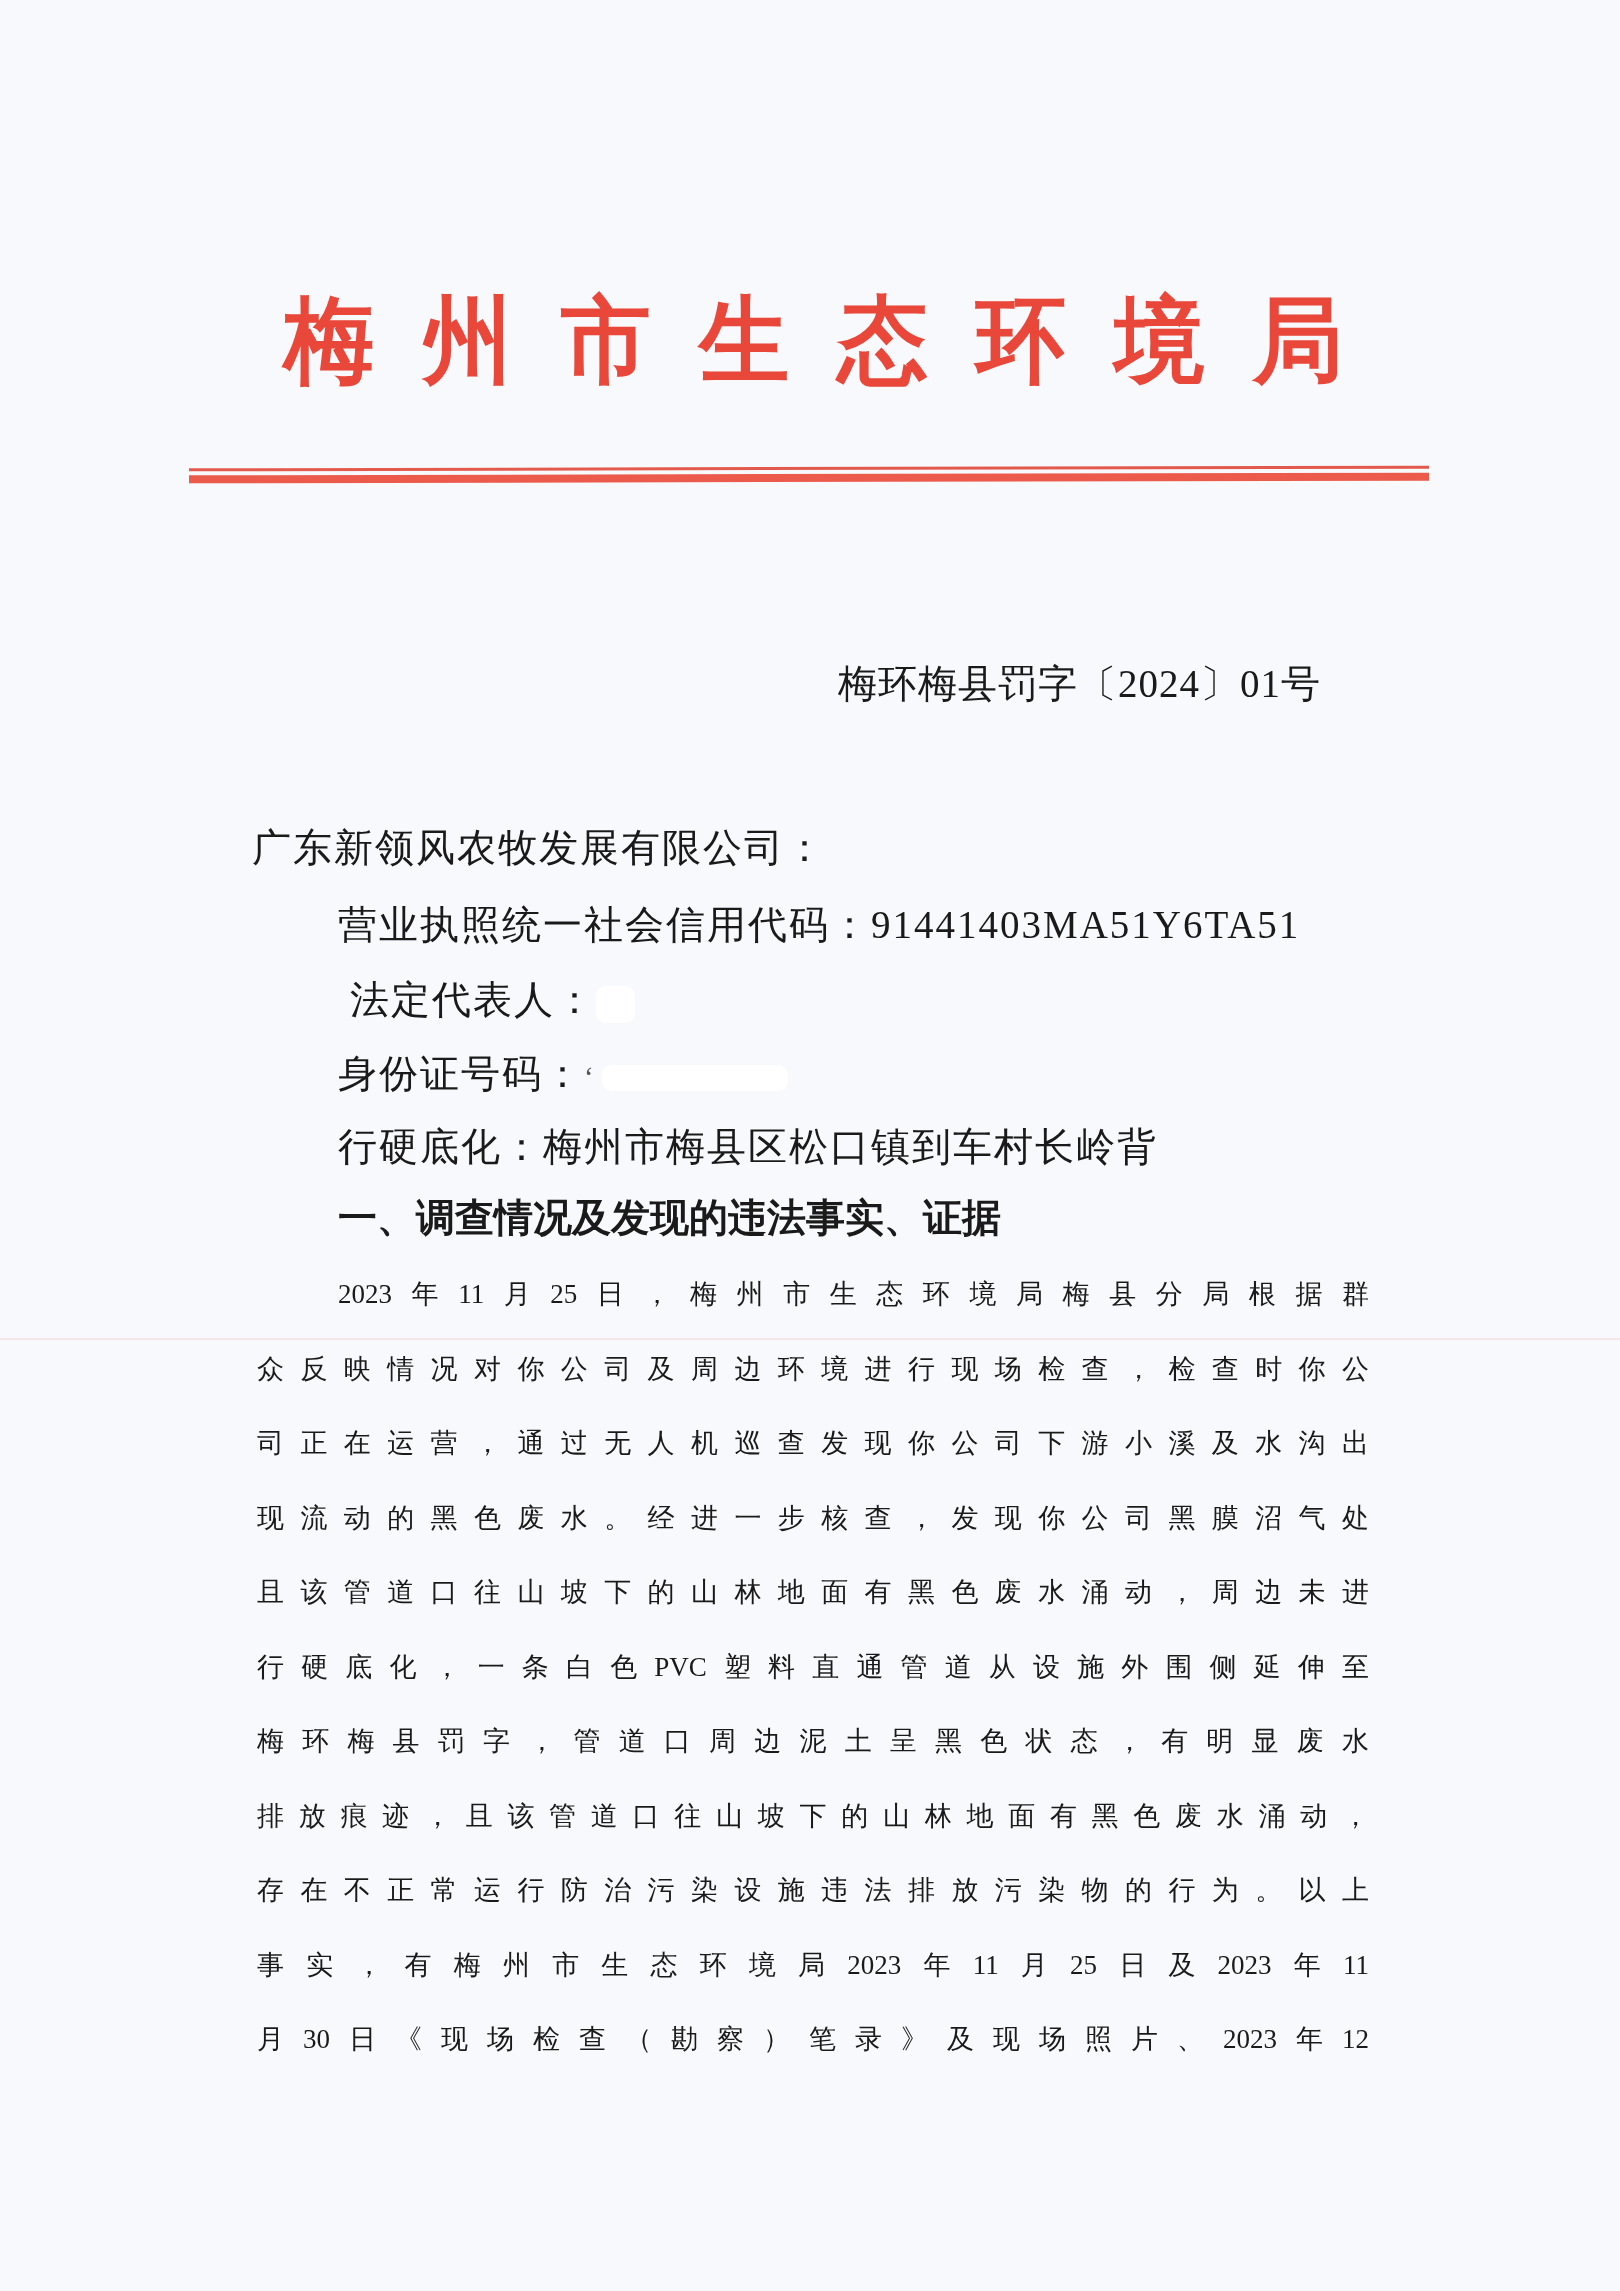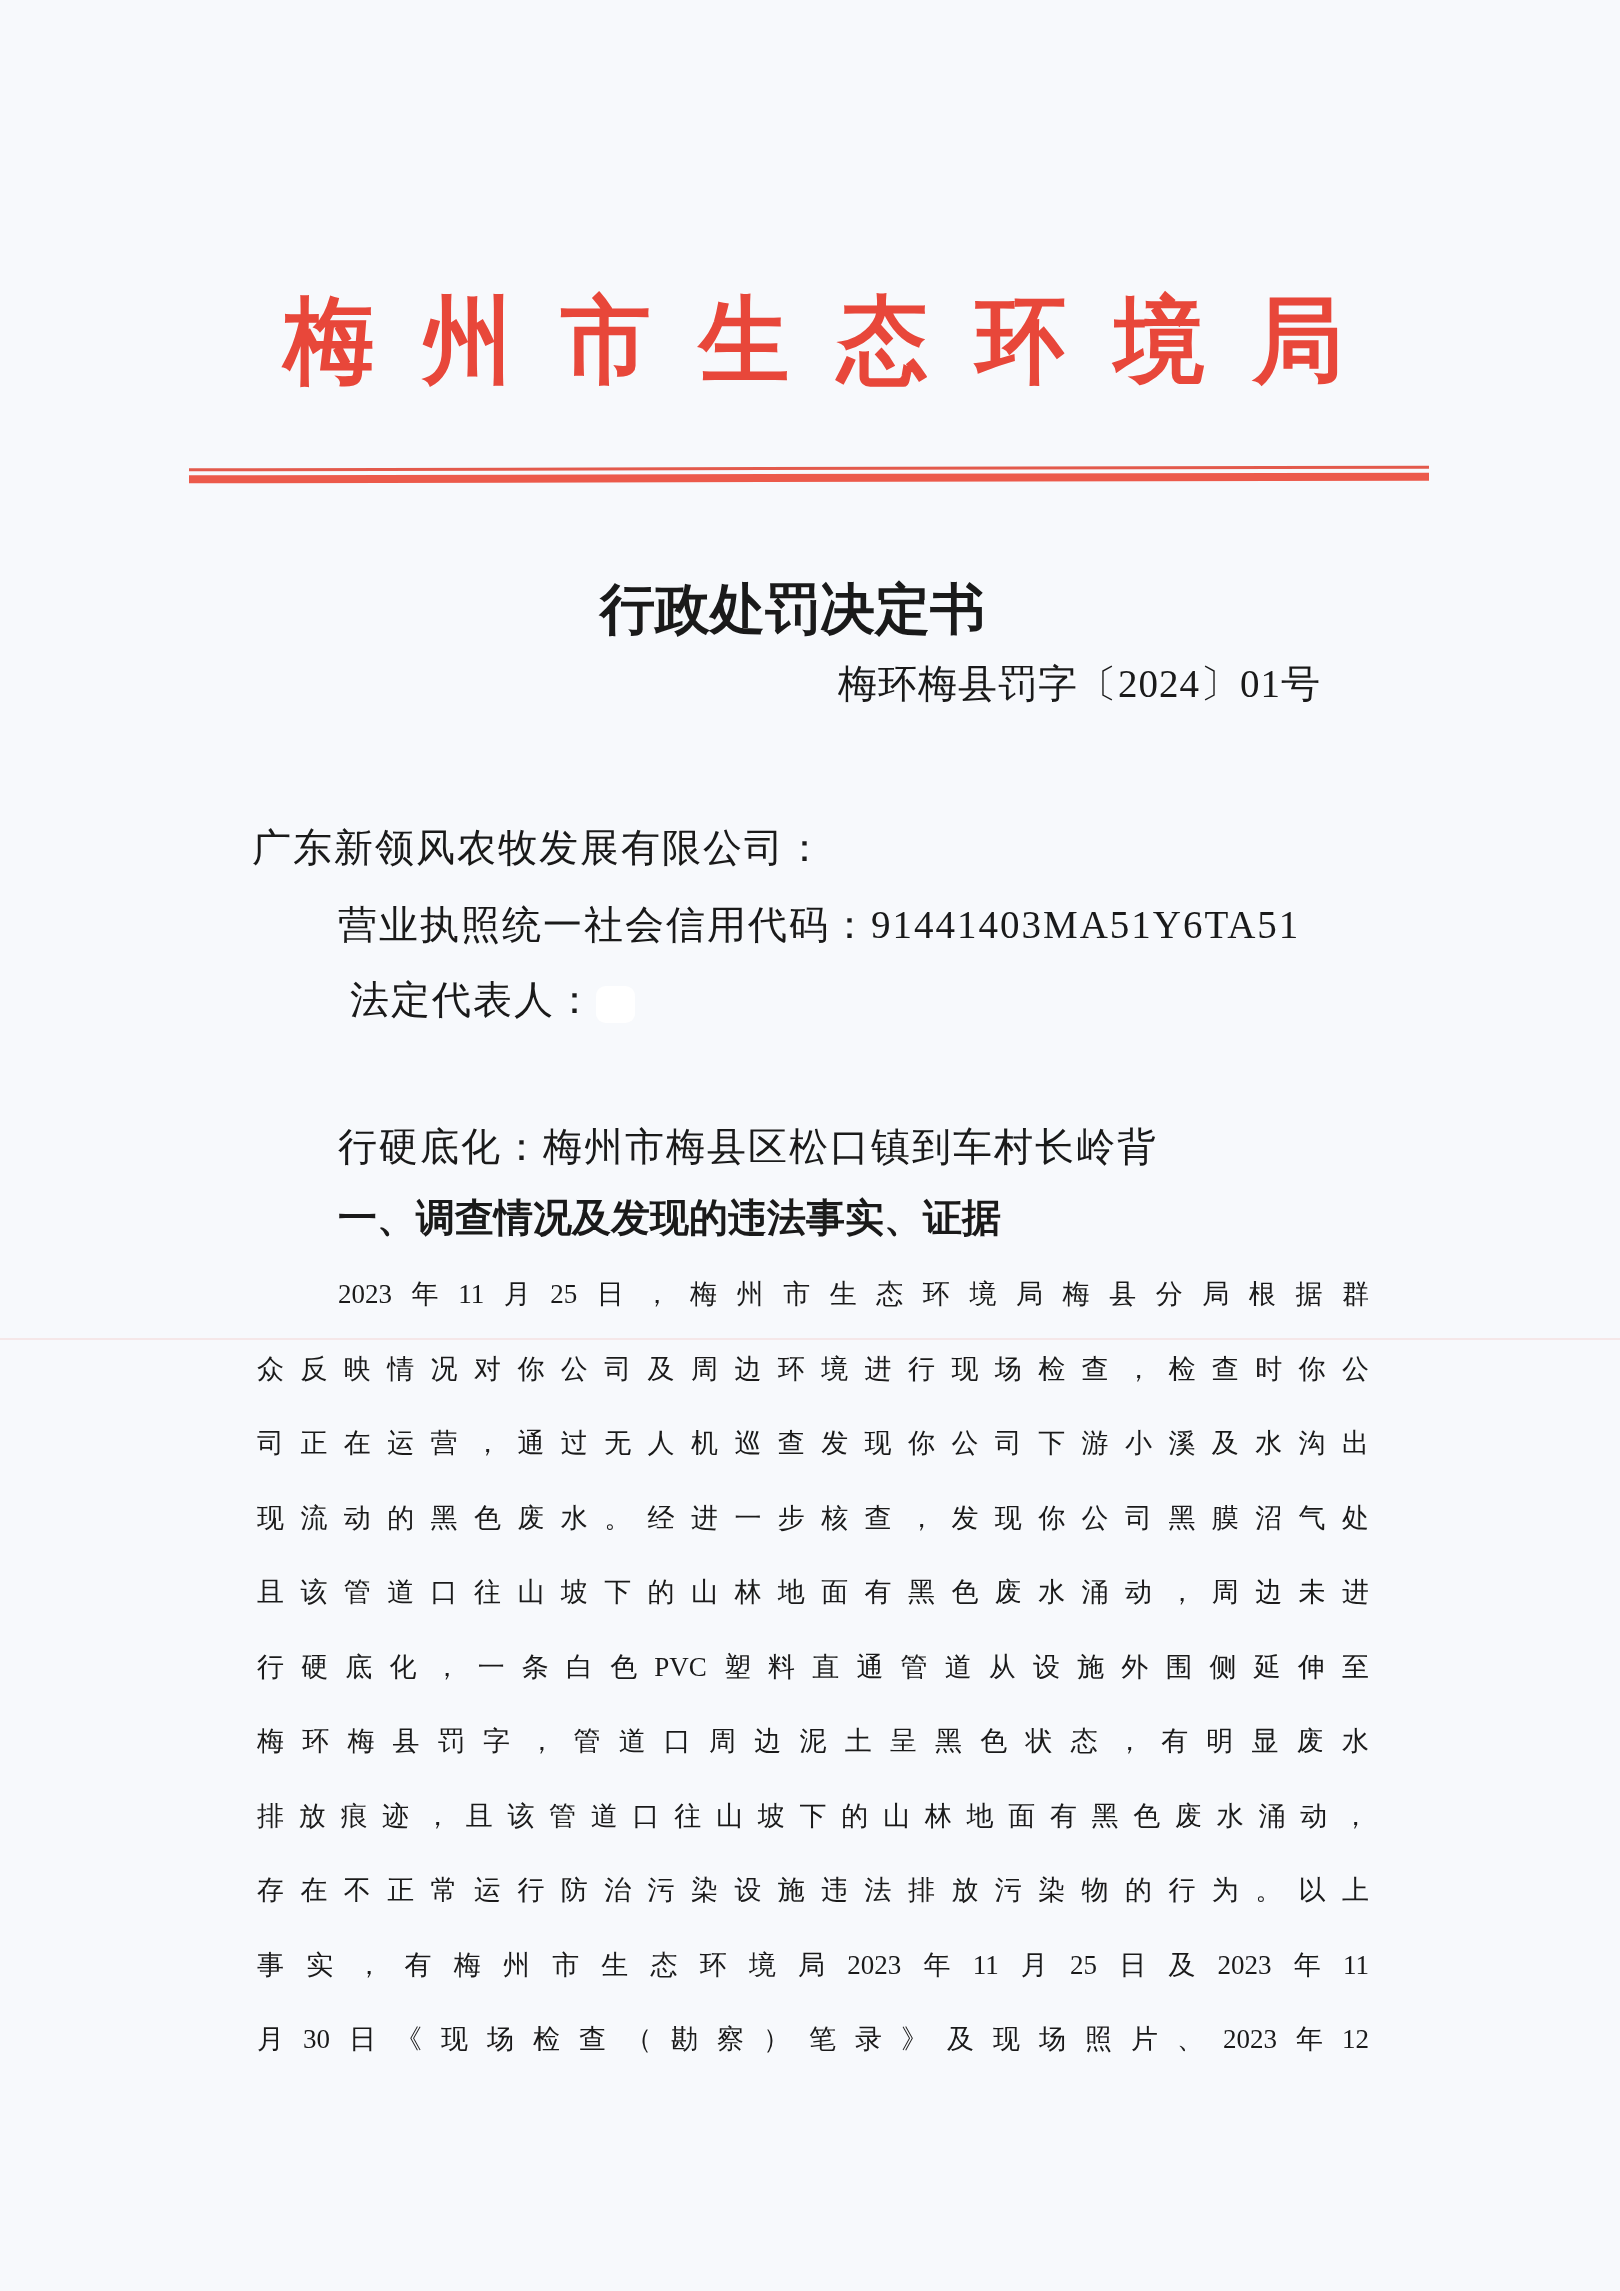--- a/index.html
+++ b/index.html
@@ -74,33 +74,35 @@
     <span>生</span>
     <span>态</span>
     <span>环</span>
     <span>境</span>
     <span>局</span>
   </div>
 
   <div class="rule-thin"></div>
   <div class="rule-thick"></div>
 
-  <div class="title">行政处罚决定书</div>
   <div class="docno">梅环梅县罚字〔2024〕01号</div>
 
   <div class="line" style="left:252px; top:821px;">广东新领风农牧发展有限公司：</div>
 
   <div class="line" style="left:338px; top:898px;">
     <span>营业执照统一社会信用代码：</span><span>91441403MA51Y6TA51</span>
   </div>
 
   <div class="line" style="left:338px; top:973px;margin-left:12px;">
     <span>法定代表人：</span><span class="redact" style="width:39px; height:37px;"></span>
   </div>
 
+  <div class="line" style="left:338px; top:1047px;">
+    <span>身份证号码：</span><span style="color:#555; font-size:29px;">ʻ</span><span class="redact" style="width:186px; height:25.5px; margin-left:5.9px;"></span>
+  </div>
 
   <div class="line" style="left:338px; top:1120px;">
     <span>行硬底化：</span><span>梅州市梅县区松口镇到车村长岭背</span>
   </div>
 
   <div class="heading" style="left:338px; top:1191px;">一、调查情况及发现的违法事实、证据</div>
 
   <div class="pink-band"></div>
 
   <div class="body-line indent" style="top:1264px;">2023年11月25日，梅州市生态环境局梅县分局根据群</div>

